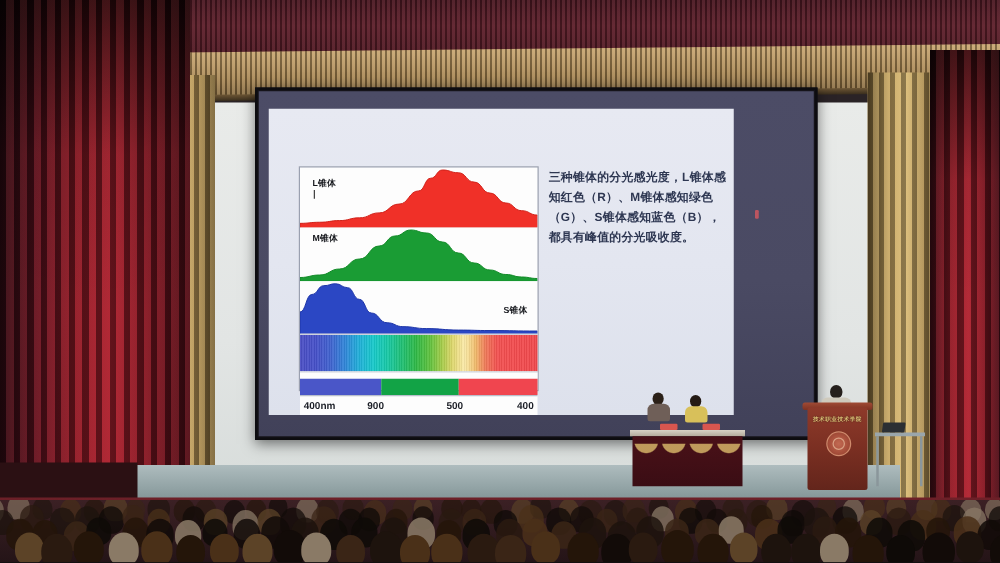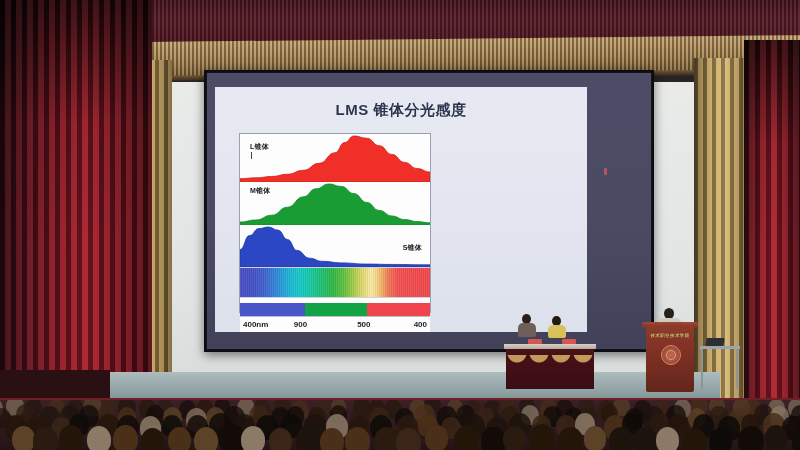--- a/index.html
+++ b/index.html
@@ -261,21 +261,20 @@
 
   <div class="floor"></div>
   <div class="hall-dark-left"></div>
 
   <div class="screen-frame"></div>
   <div class="screen-inner"></div>
   <div class="red-dot"></div>
 
   <div class="slide">
 
-    <div class="slide-title">LMS 锥体分光感度</div>
 
     <div class="chart-box">
 
       <div class="cone-row row-L">
         <div class="cone-label lbl-L">
           <span>L锥体</span>
           <span class="tick"></span>
         </div>
         <svg viewBox="0 0 190 48" preserveAspectRatio="none">
           <path id="pathL" fill="#f03028" stroke="#d02018" stroke-width="0.8" d="M 0 48 L 0.00 44.68 C 7.92 44.68, 7.92 43.80, 15.83 43.80 C 23.75 43.80, 23.75 42.48, 31.67 42.48 C 39.58 42.48, 39.58 40.28, 47.50 40.28 C 55.42 40.28, 55.42 36.32, 63.33 36.32 C 71.25 36.32, 71.25 29.28, 79.17 29.28 C 87.08 29.28, 87.08 18.72, 95.00 18.72 C 99.75 18.72, 99.75 8.60, 104.50 8.60 C 109.25 8.60, 109.25 2.00, 114.00 2.00 C 120.33 2.00, 120.33 4.20, 126.67 4.20 C 133.00 4.20, 133.00 11.68, 139.33 11.68 C 145.67 11.68, 145.67 20.48, 152.00 20.48 C 158.33 20.48, 158.33 28.40, 164.67 28.40 C 171.00 28.40, 171.00 34.56, 177.33 34.56 C 183.67 34.56, 183.67 38.08, 190.00 38.08 L 190 48 Z"></path>
@@ -305,20 +304,21 @@
         </div>
       <div class="axis-row" id="axisRow">
           <span class="axis-tick" style="left: 3px;">400nm</span>
           <span class="axis-tick" style="left: 28.3333%;">900</span>
           <span class="axis-tick" style="left: 61.6667%;">500</span>
           <span class="axis-tick" style="right: 3px;">400</span>
         </div>
     </div>
 
     <div class="slide-text">
+      <p>三种锥体的分光感光度，L锥体感知红色（R）、M锥体感知绿色（G）、S锥体感知蓝色（B），都具有峰值的分光吸收度。</p>
     </div>
   </div>
 
   <div class="table-wrap">
     <div class="person" style="left:14px;top:-16px;">
       <div class="p-head" style="left:4px;top:0;width:9px;height:10px;background:#2b2018;"></div>
       <div class="p-body" style="left:0;top:9px;width:18px;height:14px;background:#6f5f58;"></div>
     </div>
     <div class="person" style="left:44px;top:-14px;">
       <div class="p-head" style="left:4px;top:0;width:9px;height:10px;background:#241a14;"></div>

